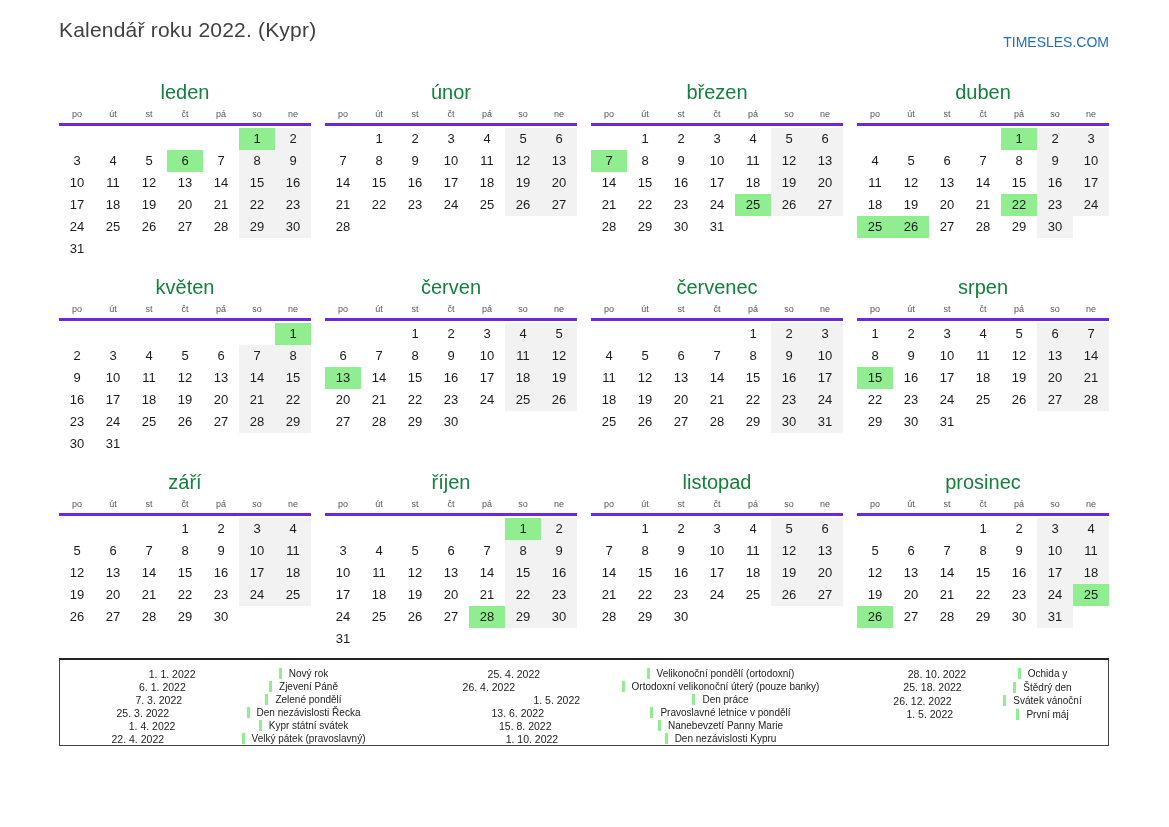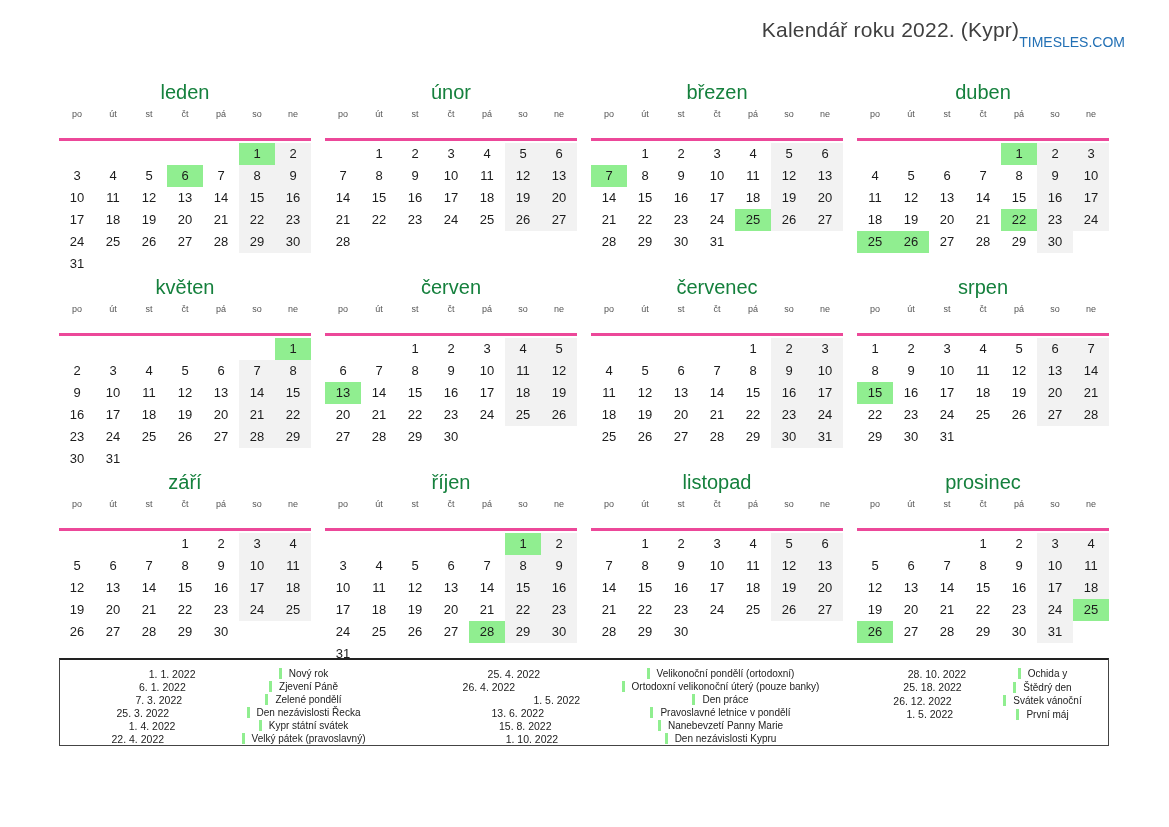--- a/index.html
+++ b/index.html
@@ -5,22 +5,23 @@
   * { box-sizing: border-box; }
   html, body { margin: 0; padding: 0; }
   body {
     width: 1169px; height: 827px;
     background: #ffffff;
     font-family: "Liberation Sans", sans-serif;
     color: #1c1c1c;
     overflow: hidden;
   }
   .header {
-    display: flex; justify-content: flex-end; align-items: flex-start;
-    padding: 18px 44px 0 59px;
+    display: flex; justify-content: space-between; align-items: flex-start;
+    padding: 18px 60px 0 59px;
+    gap: 14px;
   }
   .page-title {
     margin: 0; font-size: 21px; font-weight: normal; color: #3f3f3f;
     letter-spacing: 0.2px;
   }
   .site-link {
     font-size: 14px; color: #2270b5; text-decoration: none; margin-top: 16px;
   }
   .months {
     margin: 30px 0 0 59px; width: 1050px;
@@ -28,21 +29,21 @@
     grid-template-columns: repeat(4, 252px);
     column-gap: 14px; row-gap: 18px;
   }
   .month-block { width: 252px; height: 177px; }
   .month-title {
     text-align: center; color: #15803d; font-size: 20px; height: 26px;
     line-height: 24px; margin-bottom: 2px;
   }
   .weekday-row {
     display: grid; grid-template-columns: repeat(7, 36px);
-    border-bottom: 3px solid #ec4899; padding-bottom: 18px;
+    border-bottom: 3px solid #6d28d9; padding-bottom: 3px;
   }
   .weekday-label {
     text-align: center; font-size: 9px; color: #555; line-height: 12px;
   }
   .day-grid {
     display: grid; grid-template-columns: repeat(7, 36px);
     grid-auto-rows: 22px; padding-top: 2px;
   }
   .day {
     text-align: center; font-size: 13px; line-height: 22px; color: #1c1c1c;

